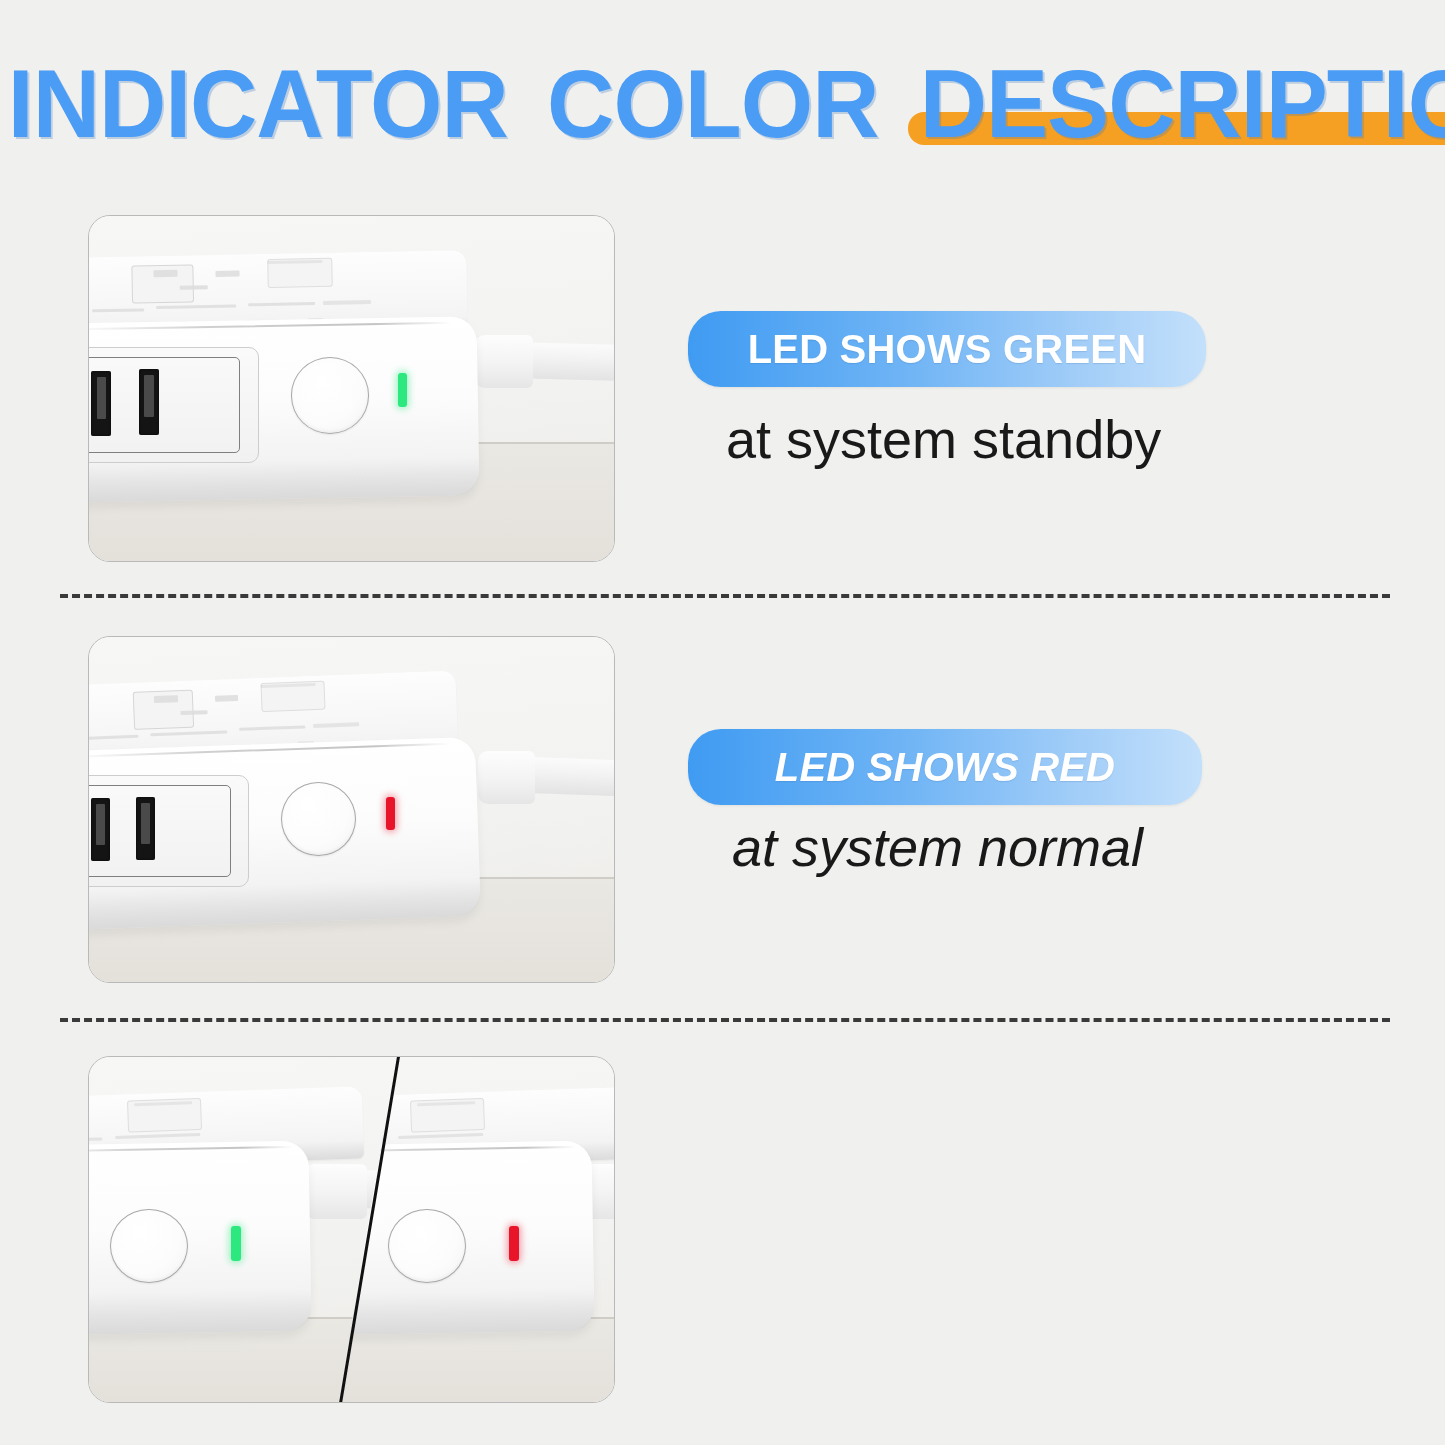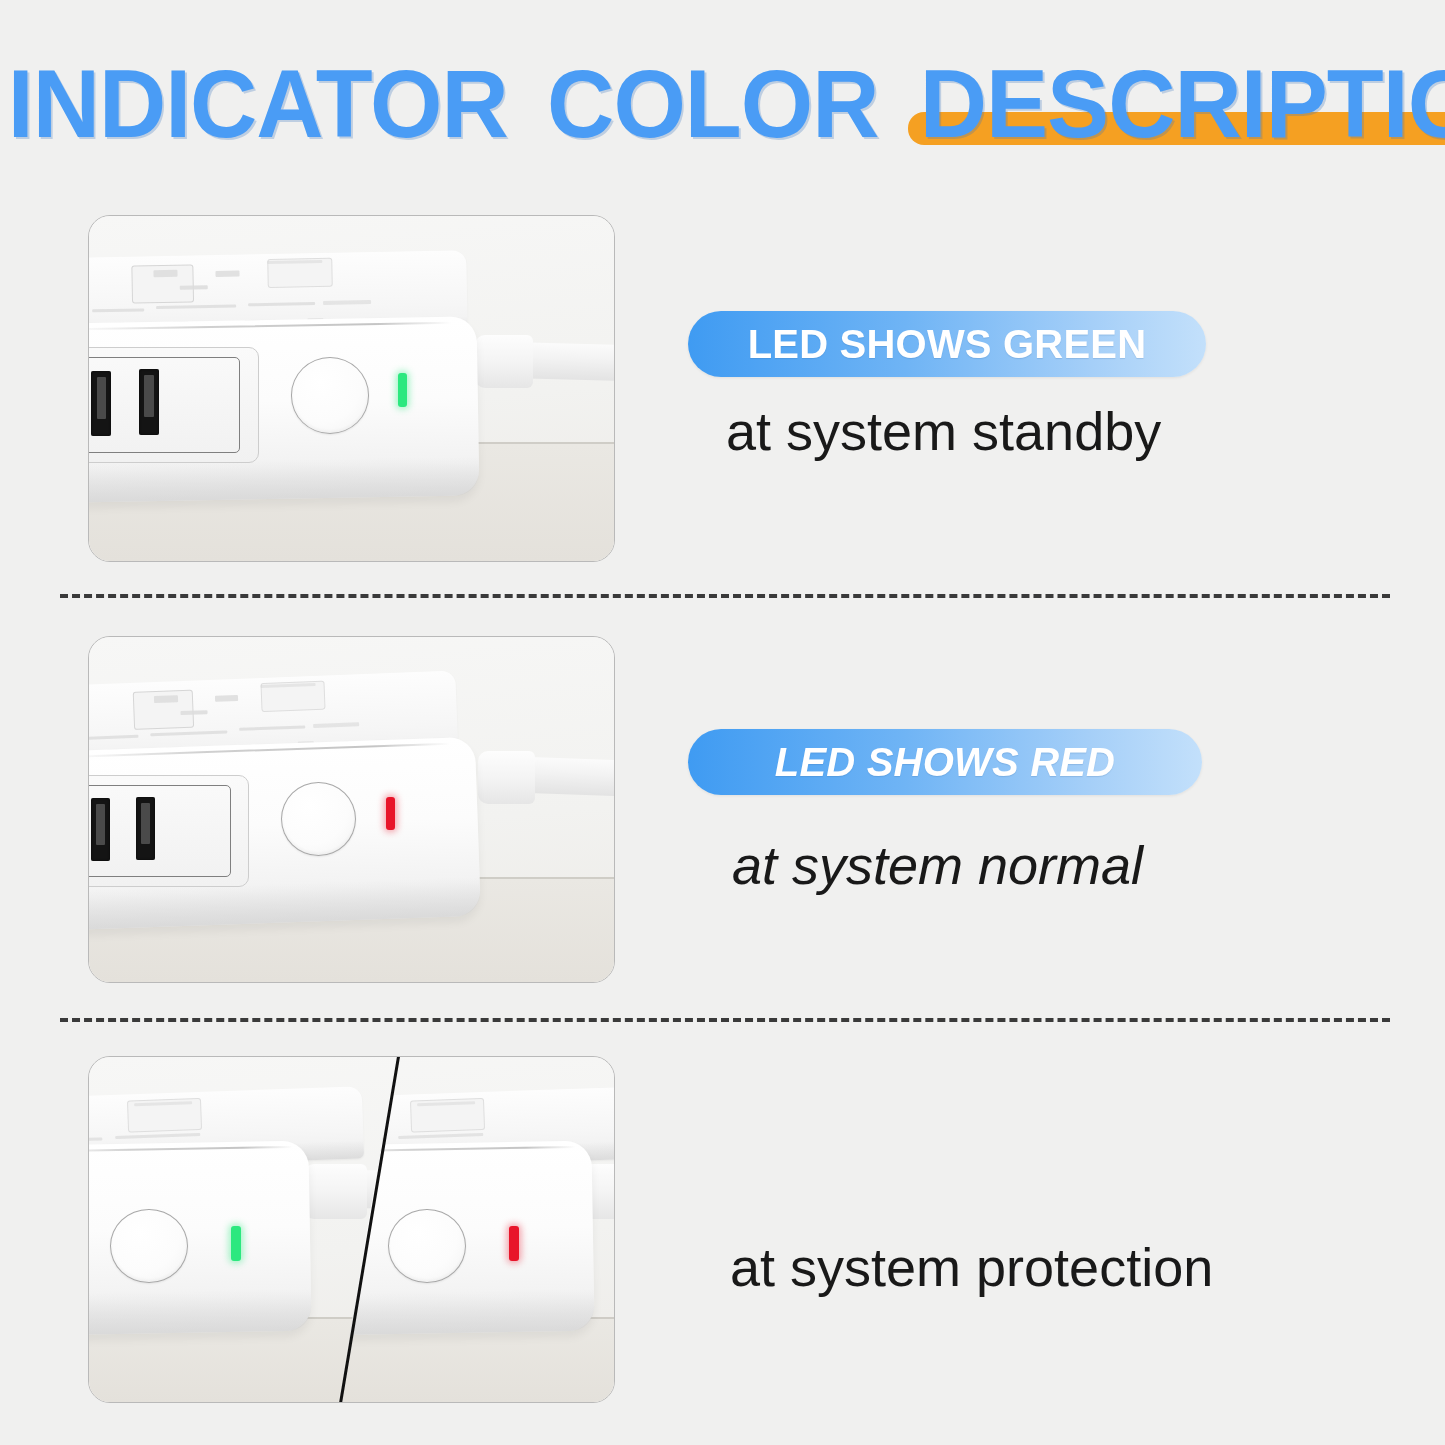--- a/index.html
+++ b/index.html
@@ -219,21 +219,21 @@
     inset: 0;
     overflow: hidden;
   }
 
   
   .pill {
     position: absolute;
     display: flex;
     align-items: center;
     justify-content: center;
-    height: 66px;
+    height: 76px;
     border-radius: 33px;
     background: linear-gradient(90deg, #3f9bf2 0%, #6fb4f5 42%, #a5cff8 78%, #c3e0fb 100%);
     box-shadow: 0 1px 3px rgba(0,0,0,0.07);
   }
   .pill-label {
     font-family: "Liberation Sans Narrow", "Liberation Sans", sans-serif;
     font-weight: 700;
     font-size: 40px;
     letter-spacing: 0.2px;
     color: #ffffff;
@@ -241,20 +241,21 @@
     text-shadow: 0 1px 1px rgba(40,90,150,0.18);
   }
   .caption {
     position: absolute;
     font-family: "Liberation Sans", sans-serif;
     font-weight: 400;
     font-size: 54px;
     line-height: 62px;
     color: #191919;
     white-space: nowrap;
+    margin-top: 8px;
   }
 
   
   .divider {
     position: absolute;
     left: 60px;
     width: 1330px;
     height: 0;
     border-top: 4px dashed #3a3a3a;
   }
@@ -386,21 +387,21 @@
 
         <div class="btn" style="left:36.5%;top:42%;width:14%;height:21%;"></div>
 
         <div class="led led-red" style="left:56.5%;top:46.5%;width:1.8%;height:9.5%;"></div>
       </div>
     </div>
 
     <div class="pill" style="left:688px;top:93px;width:514px;">
       <span class="pill-label">LED SHOWS RED</span>
     </div>
-    <div class="caption" style="left:732px;top:198px;">at system normal</div>
+    <div class="caption" style="left:732px;top:172px;">at system normal</div>
   </div>
 
   <div class="divider" style="top:1018px;"></div>
 
   <div class="row" id="row-3" style="top:1056px;height:350px;">
 
     <div class="photo-frame" style="top:0;">
 
       <div class="half-clip" style="clip-path: polygon(0 0, 58.5% 0, 47.5% 100%, 0 100%);">
         <div class="scene">
@@ -458,16 +459,15 @@
           </div>
 
           <div class="btn" style="left:57%;top:44%;width:14.5%;height:21%;"></div>
           <div class="led led-red" style="left:80%;top:49%;width:1.9%;height:10%;"></div>
         </div>
       </div>
 
       <div class="split-line" style="left:279px;top:-8px;width:3px;height:362px;transform:rotate(9.5deg);"></div>
     </div>
 
-    <div class="caption" style="left:730px;top:180px;">at system protection</div>
   </div>
 
 </div>
 
 </body></html>

